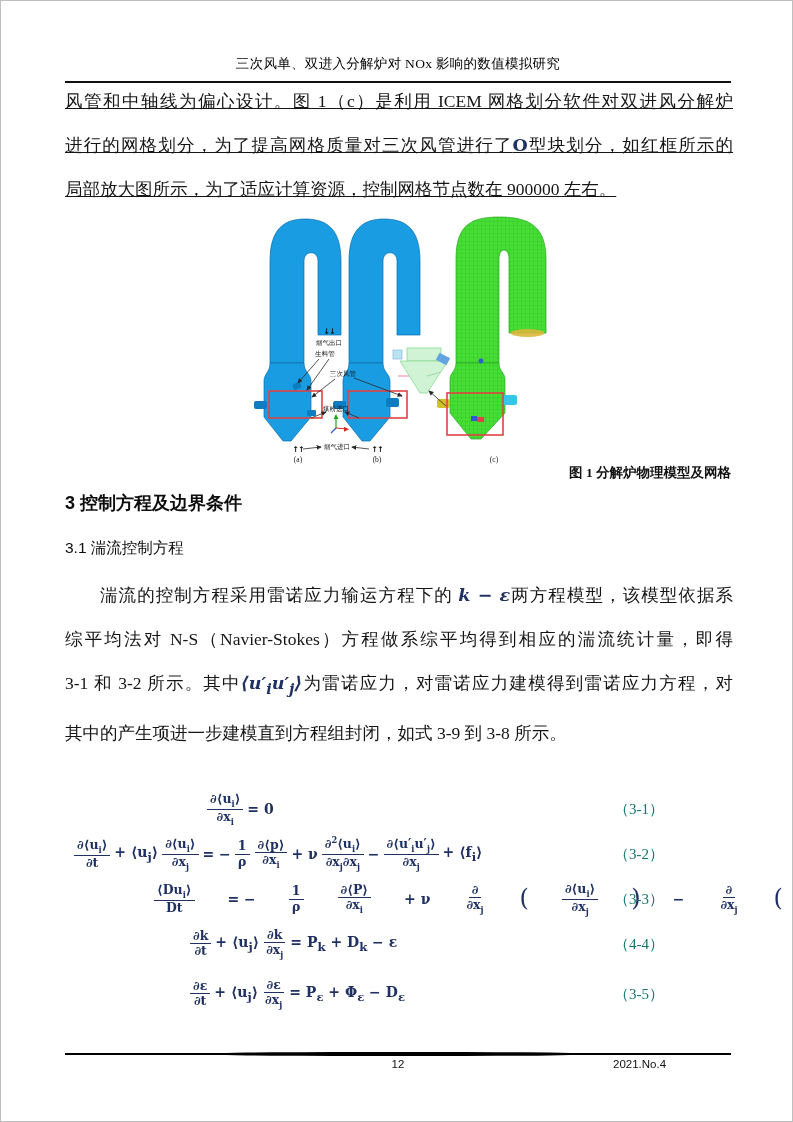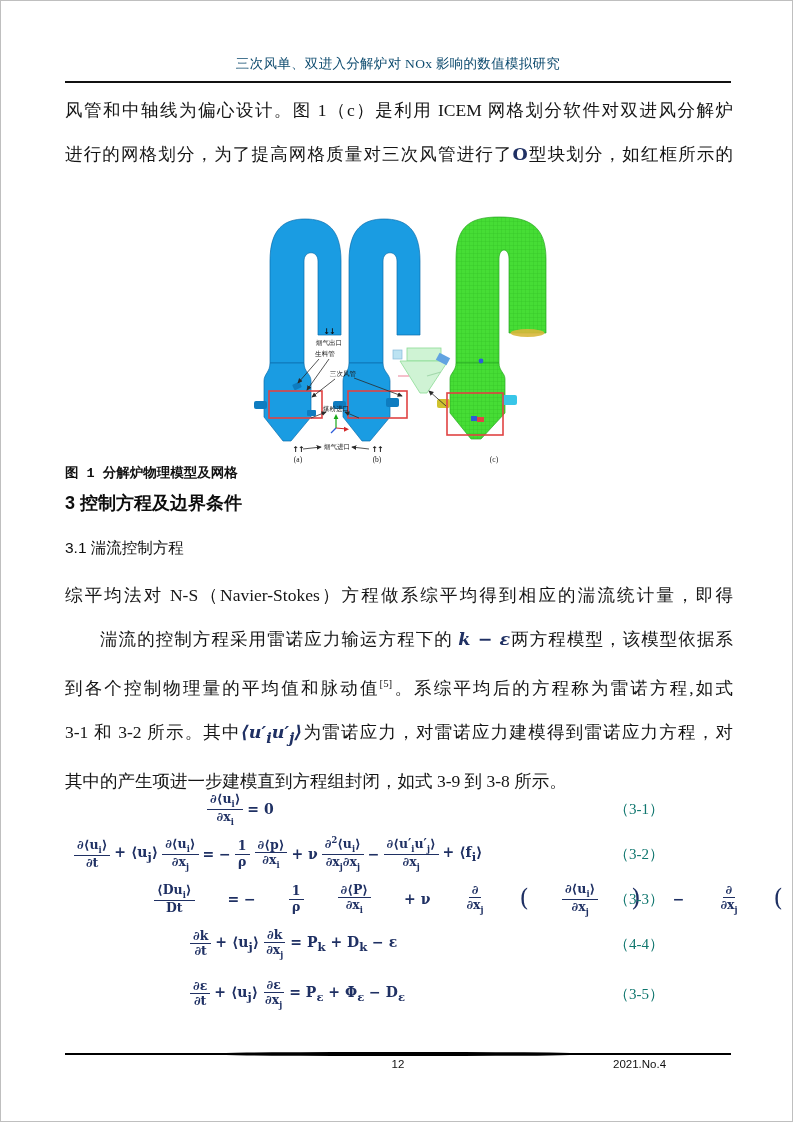--- a/index.html
+++ b/index.html
@@ -4,36 +4,36 @@
 <style>
   html,body{margin:0;padding:0;background:#ffffff;}
   .page{
     position:relative;width:793px;height:1122px;margin:0 auto;
     background:#fff;border:1px solid #bfbfbf;box-sizing:border-box;
     font-family:"Liberation Serif","DejaVu Serif",serif;color:#1a1a1a;overflow:hidden;
   }
   
   .hdr-title{
     position:absolute;top:54px;left:64px;width:666px;text-align:center;
-    font-size:13.5px;letter-spacing:0.3px;color:#0c4a6e;
+    font-size:13.5px;letter-spacing:0.3px;color:#000000;
   }
   .hdr-rule{position:absolute;top:80px;left:64px;width:666px;border-top:2px solid #111;}
   
   .para{position:absolute;left:64px;width:668px;font-size:17.5px;line-height:44px;color:#151515;}
   .jline{text-align:justify;text-align-last:justify;white-space:nowrap;}
   .jline.last{text-align-last:left;}
   .indent{padding-left:35px;}
   .imath{color:#1f3063;font-family:"DejaVu Serif","DejaVu Sans",serif;font-weight:600;}
   .ital{font-style:italic;}
   sup{font-size:0.62em;}
   
   .figure{position:absolute;left:240px;top:212px;width:330px;height:252px;}
   .caption{
-    position:absolute;top:463px;left:64px;width:666px;text-align:left;
-    font-family:Liberation Mono, monospace;font-weight:700;font-size:13.5px;color:#111;
+    position:absolute;top:463px;left:64px;width:666px;text-align:right;
+    font-family:Liberation Serif, serif;font-weight:700;font-size:13.5px;color:#111;
   }
   
   .h2{
     position:absolute;top:490px;left:64px;width:666px;
     font-family:"Liberation Sans","DejaVu Sans",sans-serif;font-weight:700;font-size:18px;color:#0d0d0d;
   }
   .h3{
     position:absolute;top:537px;left:64px;width:666px;
     font-family:"Liberation Sans","DejaVu Sans",sans-serif;font-weight:400;font-size:15.5px;color:#0d0d0d;
   }
@@ -66,23 +66,24 @@
   .figarw{font-family:"DejaVu Sans",sans-serif;font-size:8px;fill:#111;font-weight:700;letter-spacing:-1px;}
 </style>
 </head>
 <body>
 
 <div class="page">
 
   <div class="hdr-title">三次风单、双进入分解炉对 NOx 影响的数值模拟研究</div>
   <div class="hdr-rule"></div>
 
-  <div class="para" style="top:87px;">
+  <div class="para" style="top:78px;text-decoration:underline;">
     <div class="jline"><span>风管和中轴线为偏心设计。图 1（c）是利用 ICEM 网格划分软件对双进风分解炉</span></div>
     <div class="jline"><span>进行的网格划分，为了提高网格质量对三次风管进行了</span><span class="imath">O</span><span>型块划分，如红框所示的</span></div>
+    <div class="jline last"><span>局部放大图所示，为了适应计算资源，控制网格节点数在 900000 左右。</span></div>
   </div>
 
   <div class="figure">
     <svg width="330" height="252" viewBox="0 0 330 252">
       <defs>
         <marker id="ah" markerWidth="7" markerHeight="7" refX="5.5" refY="3" orient="auto">
           <path d="M0,0 L6.5,3 L0,6 Z" fill="#2a2a2a"></path>
         </marker>
         <pattern id="mesh" patternUnits="userSpaceOnUse" width="4" height="4">
           <rect width="4" height="4" fill="#46dd35"></rect>
@@ -163,23 +164,22 @@
       <text x="253" y="249" text-anchor="middle" class="figsub">(c)</text>
     </svg>
   </div>
 
   <div class="caption">图 1 分解炉物理模型及网格</div>
 
   <div class="h2">3  控制方程及边界条件</div>
   <div class="h3">3.1 湍流控制方程</div>
 
   <div class="para" style="top:572px;">
+    <div class="jline"><span class="indent">湍流的控制方程采用雷诺应力输运方程下的 </span><span class="imath ital">k − ε</span><span>两方程模型，该模型依据系</span></div>
     <div class="jline"><span>综平均法对 N-S（Navier-Stokes）方程做系综平均得到相应的湍流统计量，即得</span></div>
-    <div class="jline"><span class="indent">湍流的控制方程采用雷诺应力输运方程下的 </span><span class="imath ital">k − ε</span><span>两方程模型，该模型依据系</span></div>
-    <div class="jline"><span>到各个控制物理量的平均值和脉动值</span><span><sup>[5]</sup></span><span>。系综平均后的方程称为雷诺方程,如式</span></div>
     <div class="jline"><span>3-1 和 3-2 所示。其中</span><span class="imath ital">⟨u′<sub>i</sub>u′<sub>j</sub>⟩</span><span>为雷诺应力，对雷诺应力建模得到雷诺应力方程，对</span></div>
     <div class="jline last"><span>其中的产生项进一步建模直到方程组封闭，如式 3-9 到 3-8 所示。</span></div>
   </div>
 
   <div class="eq-row" style="top:786px;">
     <span class="eq-body" style="padding-left:141px;">
       <span class="frac">
           <span class="fn">∂⟨u<sub>i</sub>⟩</span>
           <span class="fd">∂x<sub>i</sub></span>
         </span>

